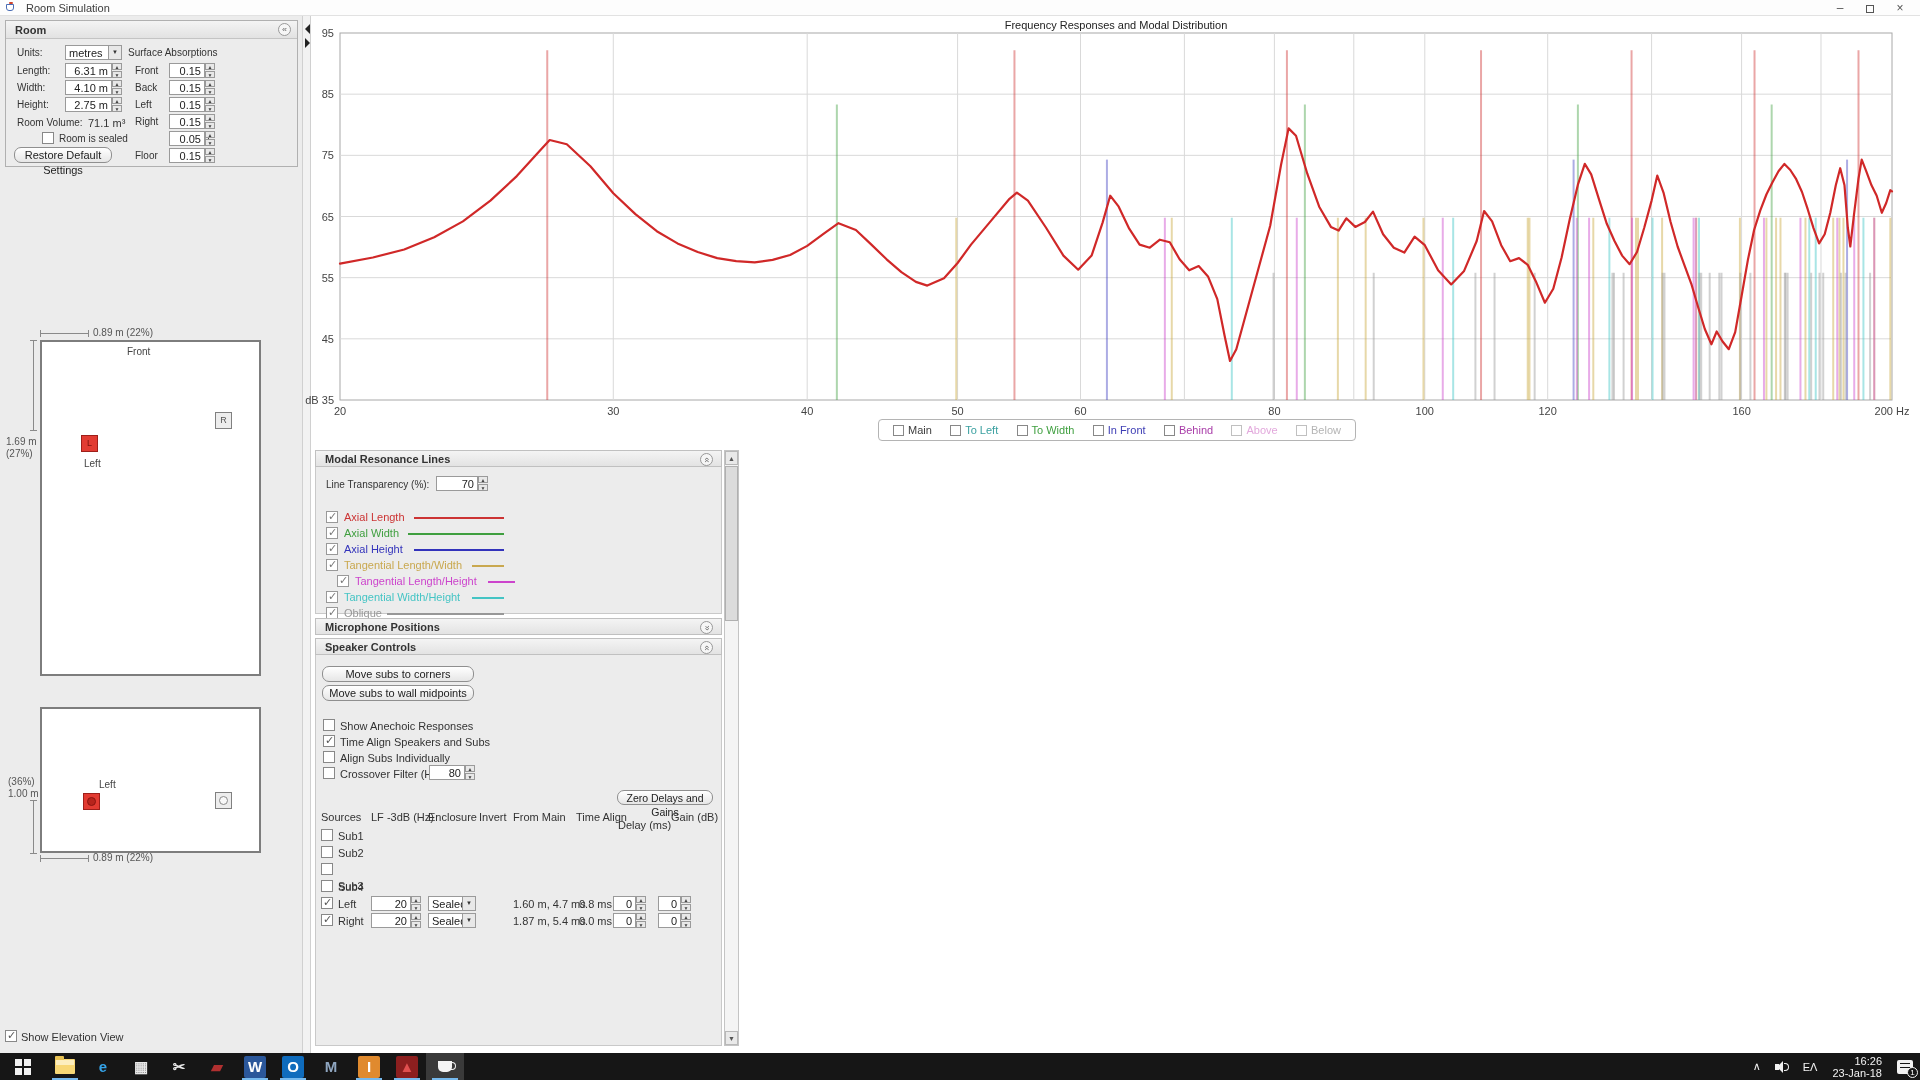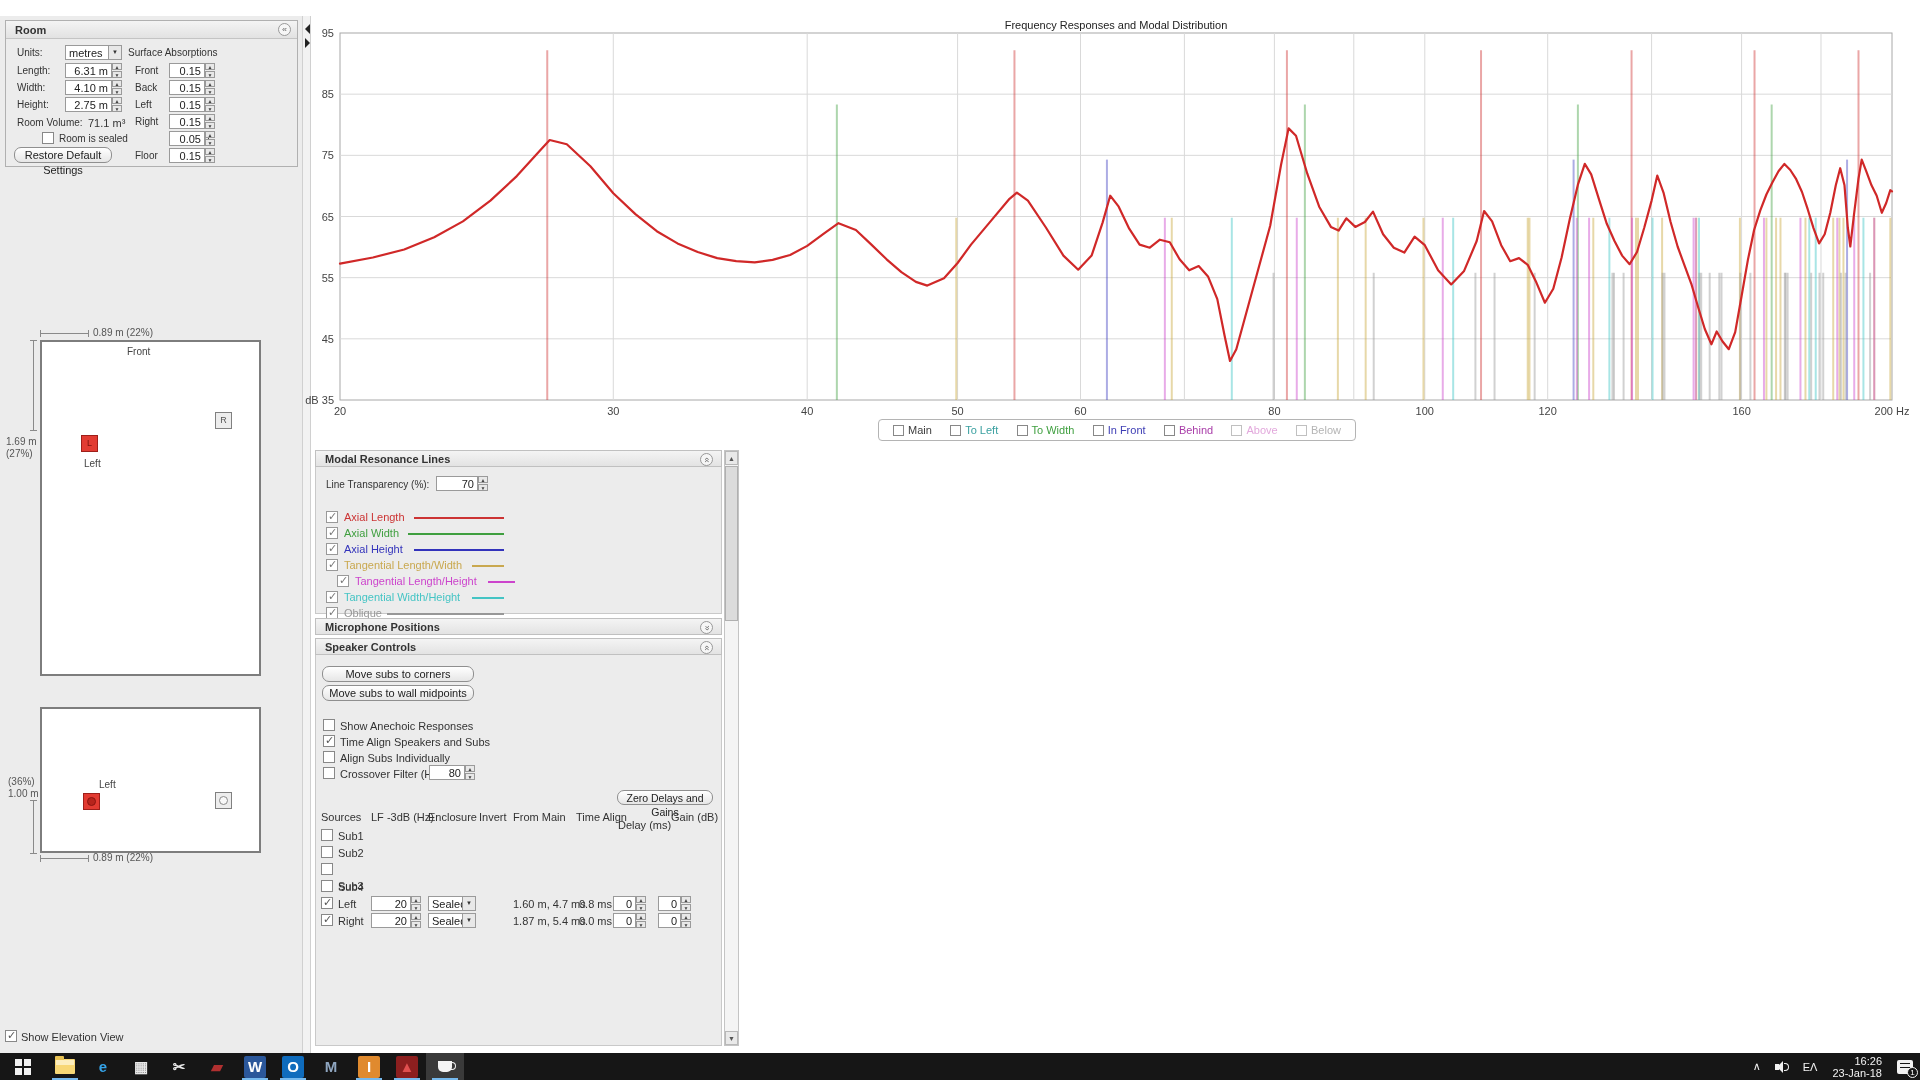--- a/index.html
+++ b/index.html
@@ -154,20 +154,32 @@
   #notif-icon .line { position:absolute; left:3px; height:1.5px; background:#161616; width:10px; }
   #notif-icon .badge { position:absolute; right:-5px; bottom:-4px; width:11px; height:11px; border-radius:50%;
                        background:#161616; border:1px solid #f2f2f2; color:#fff; font-size:8px;
                        text-align:center; line-height:10px; }
 </style>
 </head>
 <body>
 
 <div id="screen">
 
+  <div id="titlebar">
+    <div id="app-icon">
+        <div class="steam"></div>
+        <div class="cup"></div>
+      </div>
+    <div id="title-text">Room Simulation</div>
+    <div class="winbtn" id="btn-min">–</div>
+    <div class="winbtn" id="btn-restore">
+        <div class="rbox"></div>
+      </div>
+    <div class="winbtn" id="btn-close">×</div>
+  </div>
 
   <div id="content">
 
     <div id="left-panel">
 
       <div id="room-panel">
         <div id="room-header">
           <span class="htxt">Room</span>
           <div class="chev-circle" id="room-chev">
               <span>«</span>

